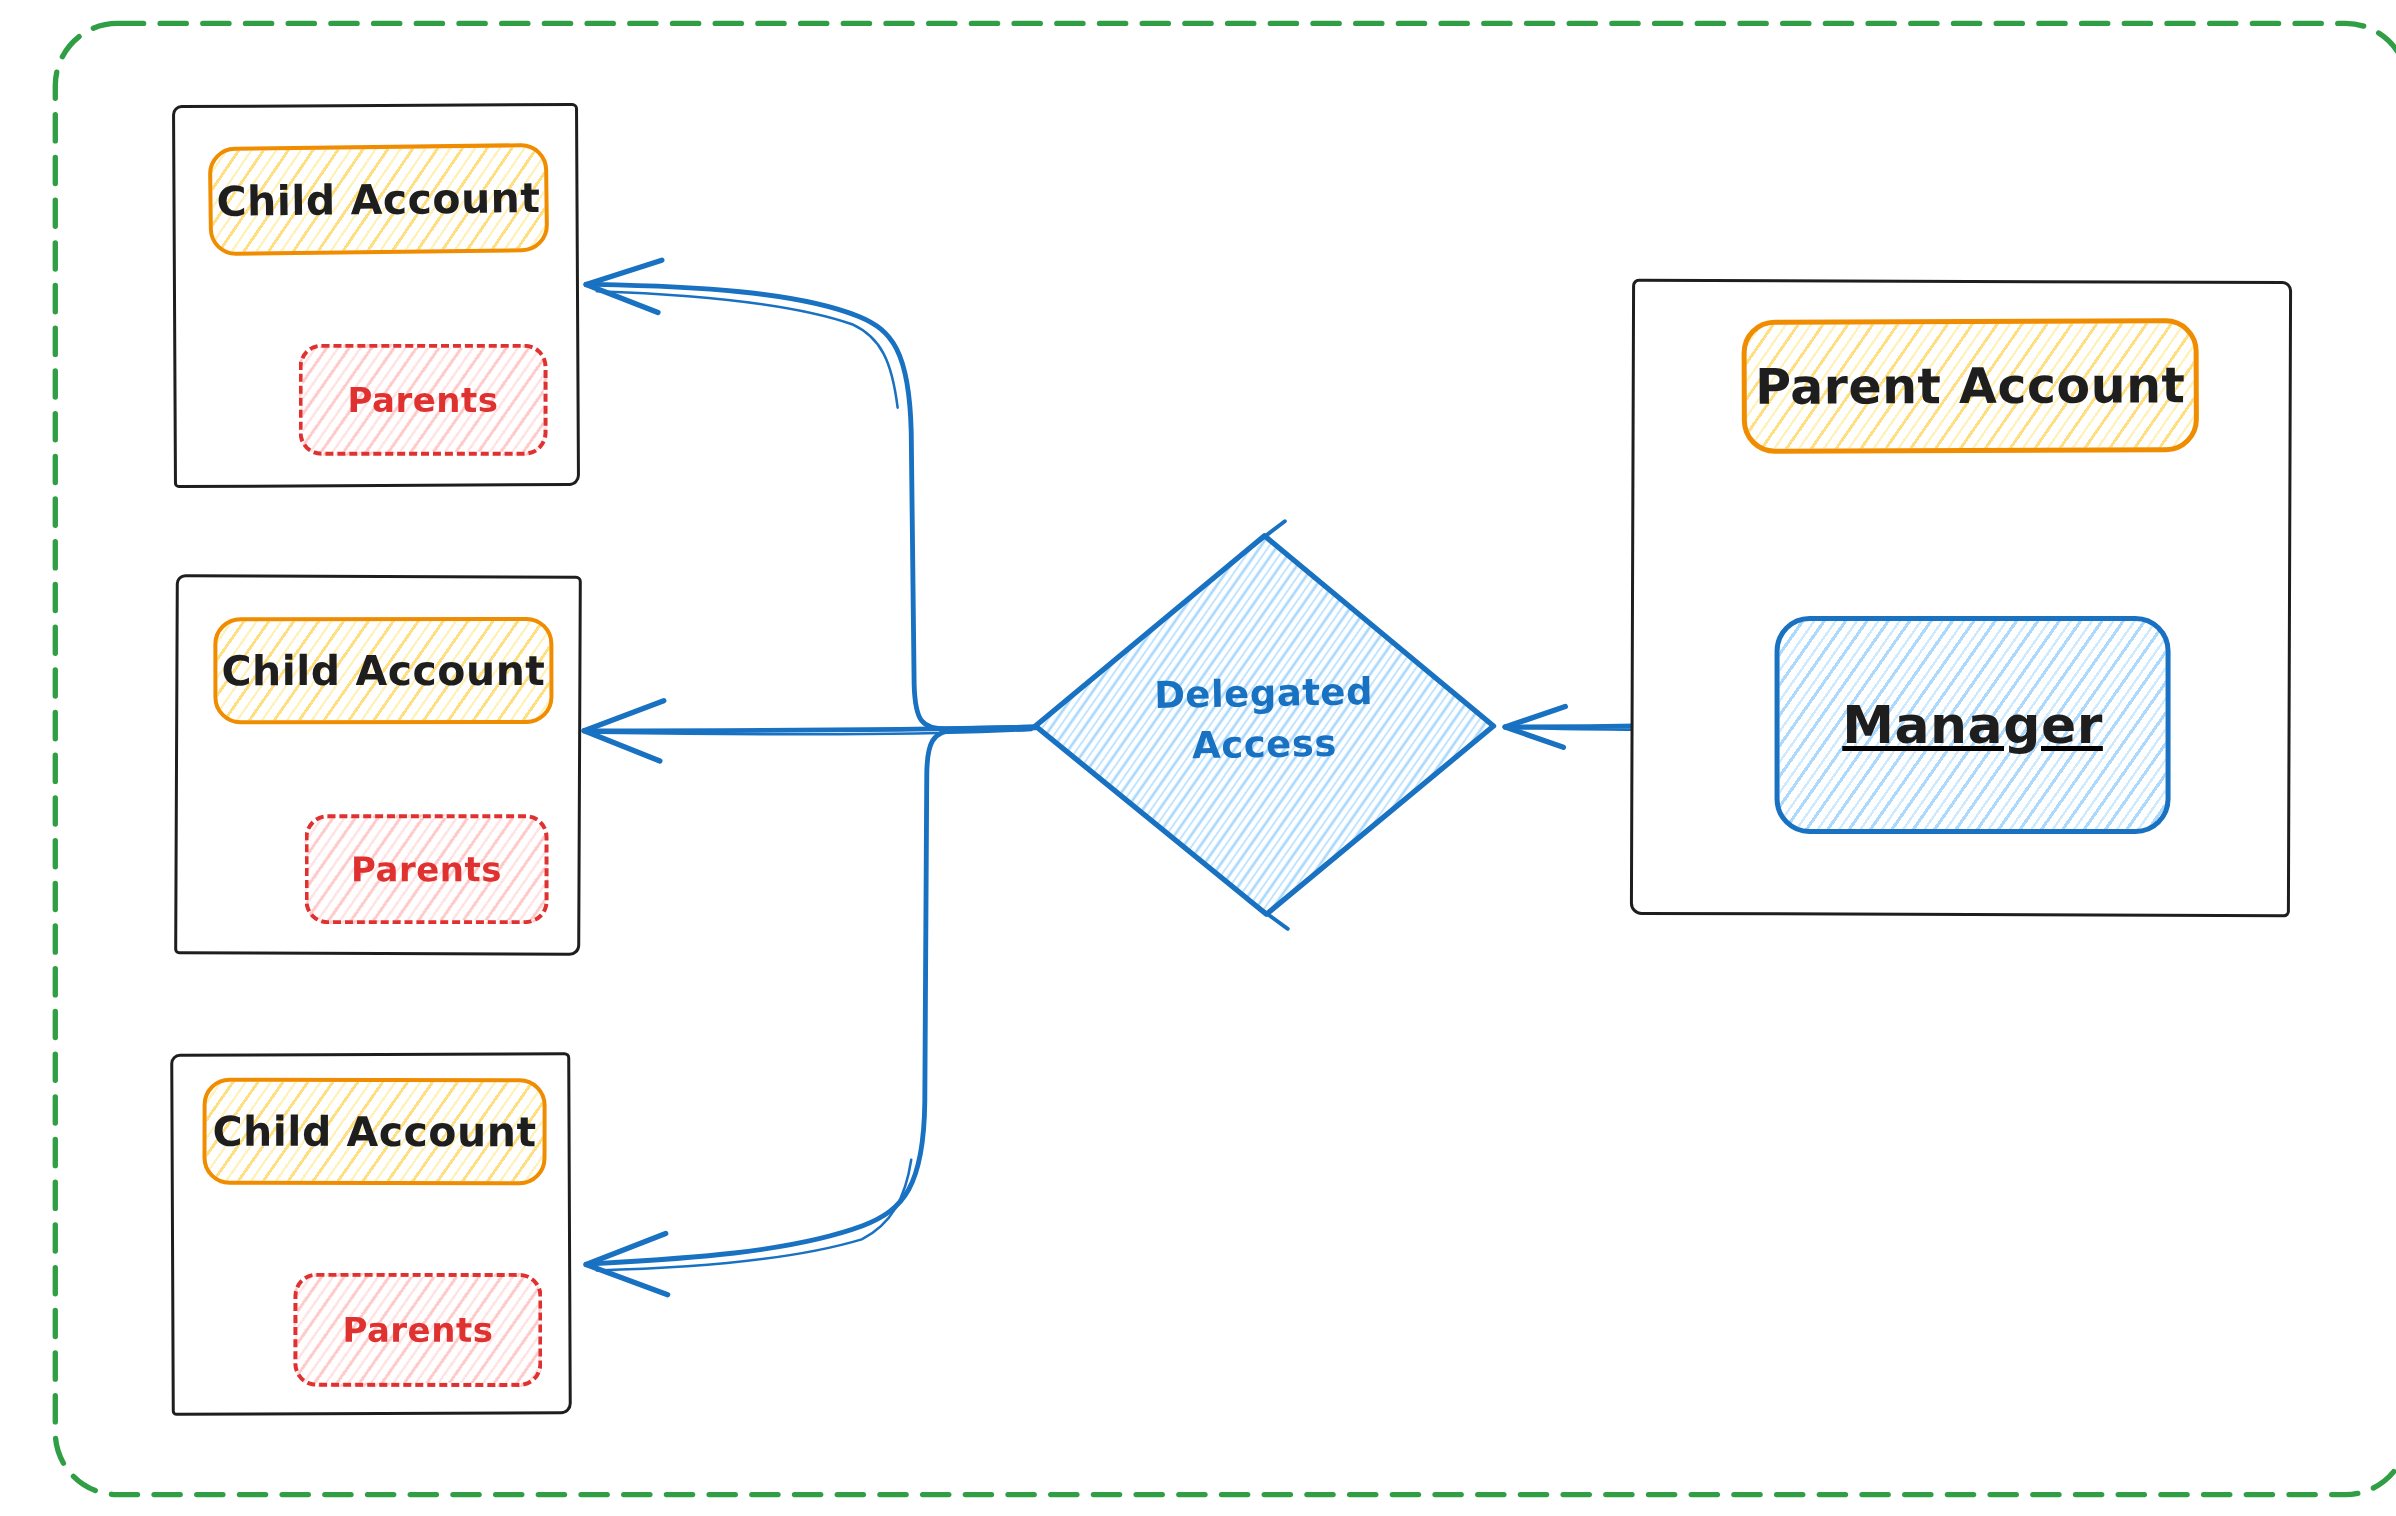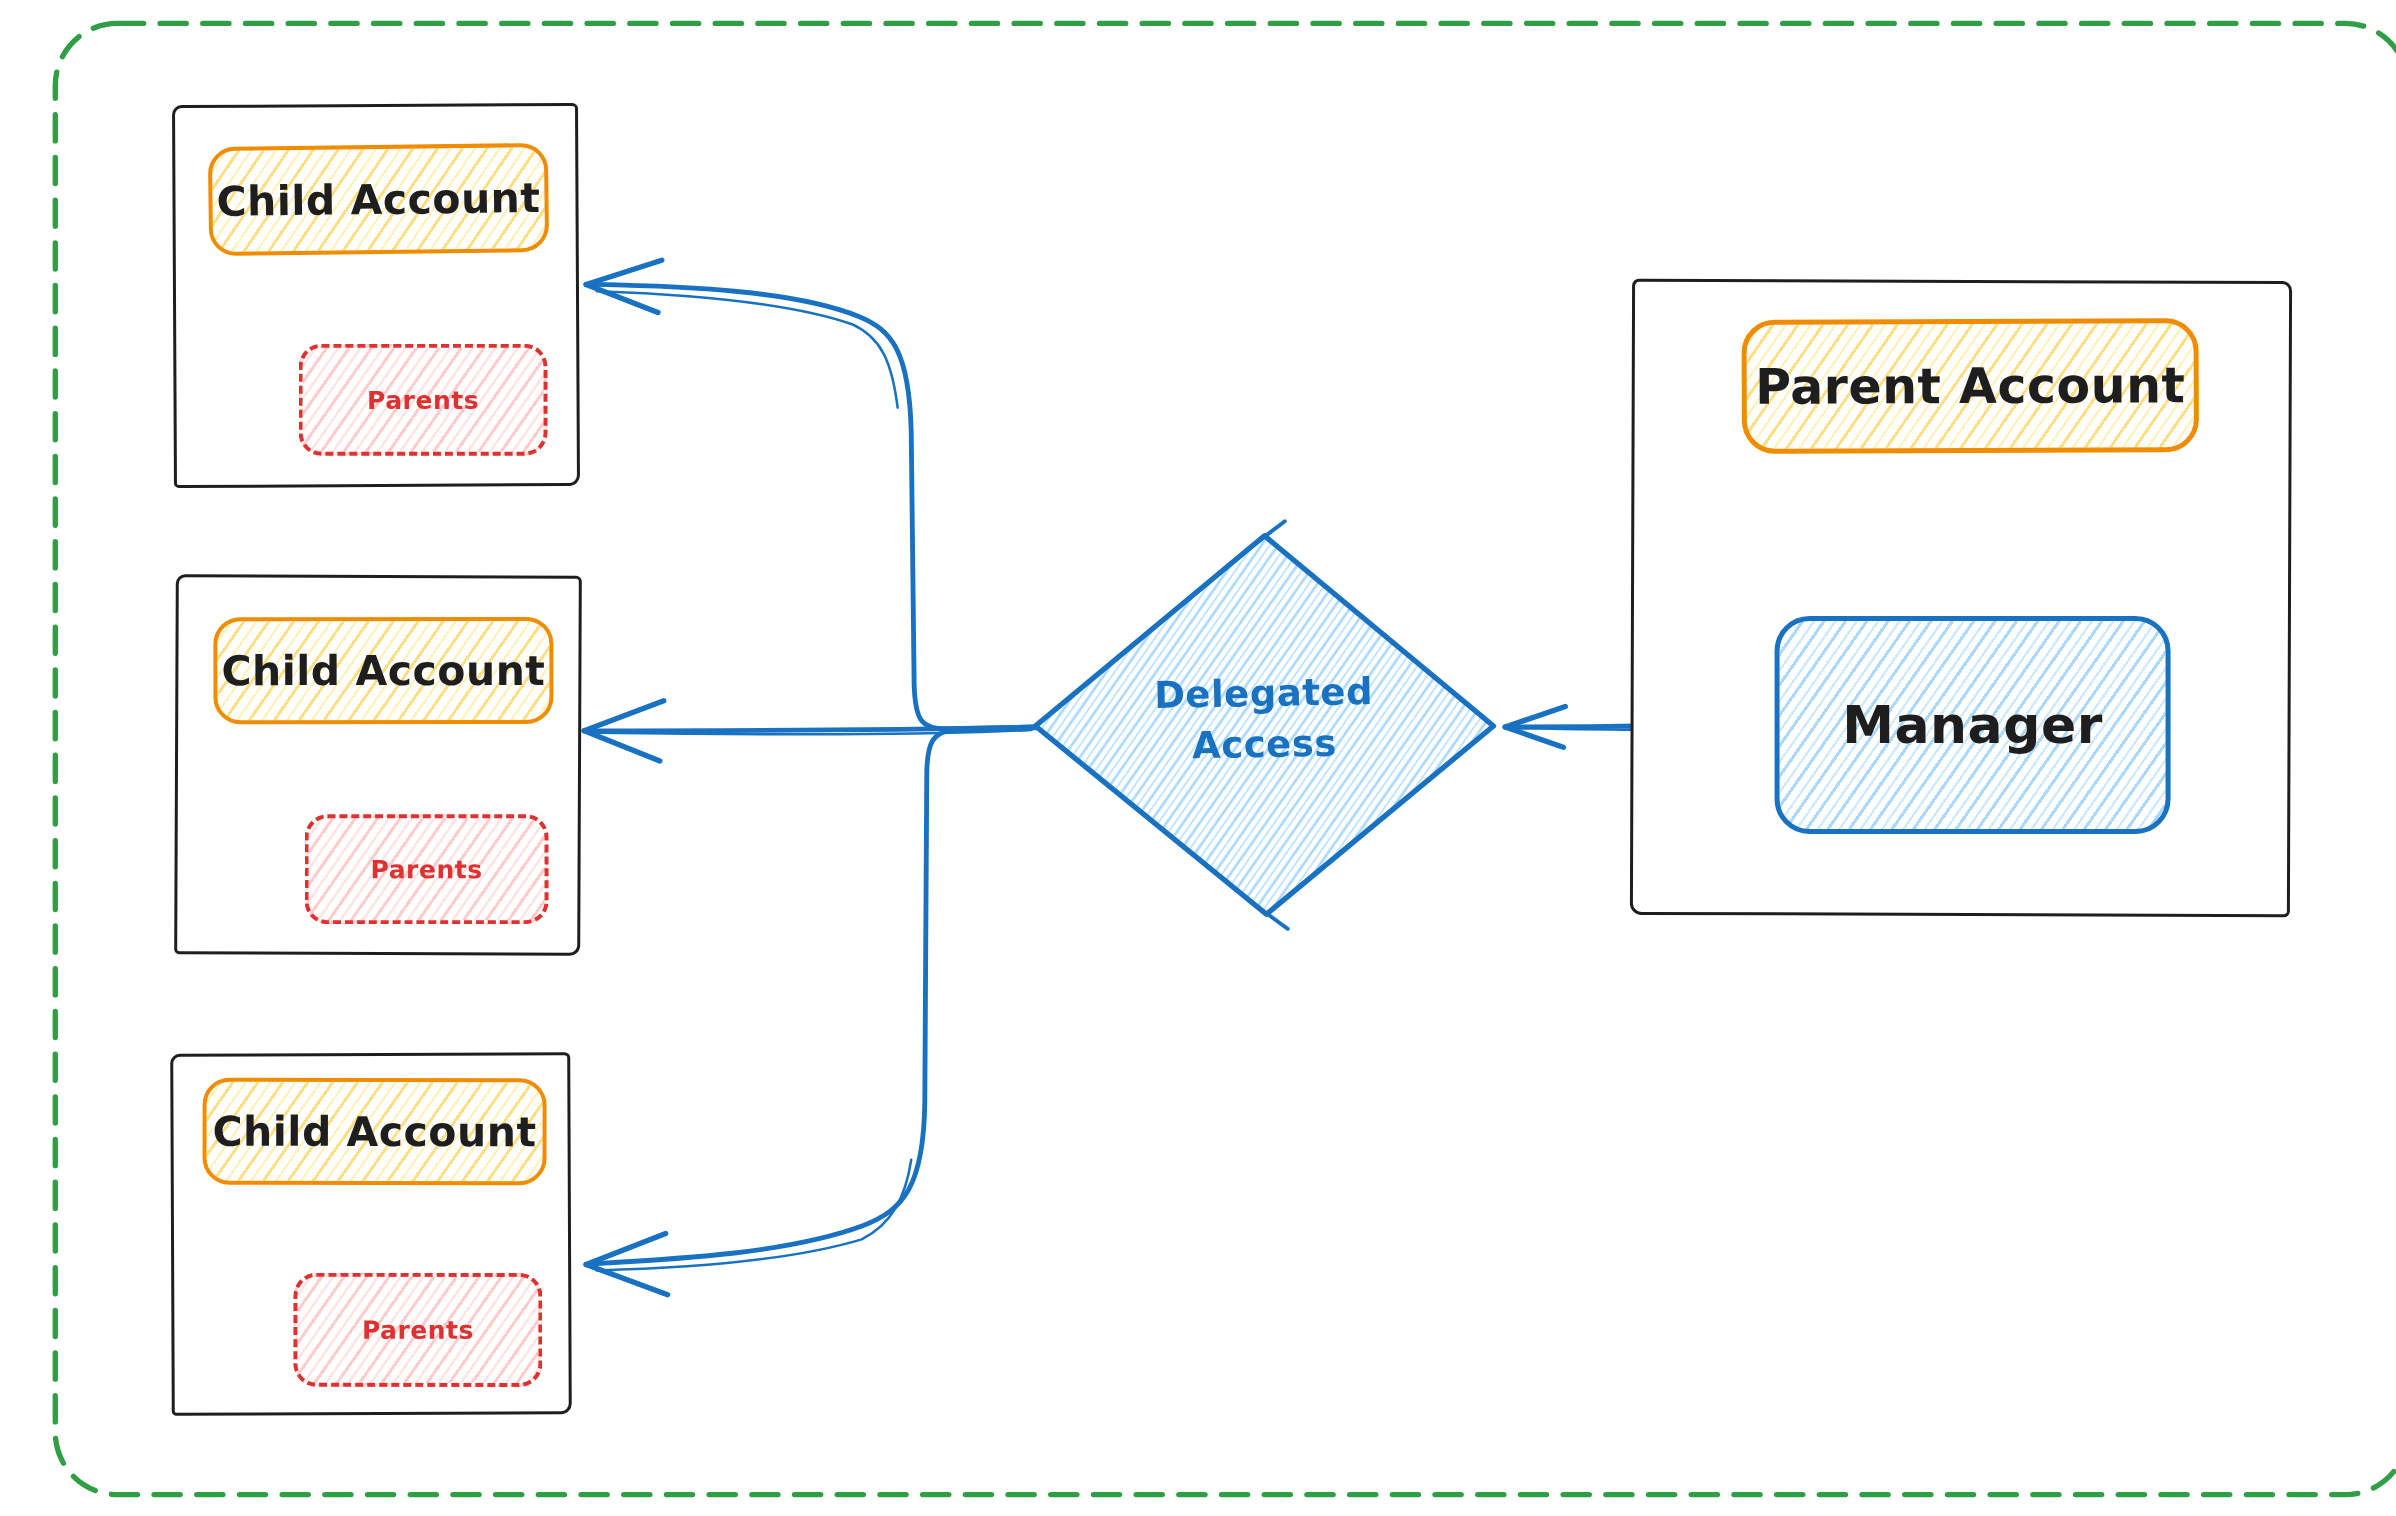--- a/index.html
+++ b/index.html
@@ -30,25 +30,25 @@
 
   .pill{position:absolute;box-sizing:border-box;display:flex;align-items:center;justify-content:center;}
   .pill-orange{border:4.9px solid var(--orange);border-radius:27px;
     background:repeating-linear-gradient(125deg,rgba(255,203,50,.62) 0 2.9px,rgba(0,0,0,0) 2.9px 10.7px,
                rgba(255,230,130,.55) 10.7px 13px,rgba(0,0,0,0) 13px 20.4px);}
   .pill-red{border:4.9px dashed var(--red);border-radius:23px;
     background:repeating-linear-gradient(125deg,rgba(255,125,125,.42) 0 2.9px,rgba(0,0,0,0) 2.9px 9.7px,
                rgba(255,175,175,.38) 9.7px 12px,rgba(0,0,0,0) 12px 18.4px);}
   .manager{border:5.8px solid var(--blue);border-radius:35px;
     background:repeating-linear-gradient(125deg,rgba(116,192,252,.6) 0 3.1px,rgba(0,0,0,0) 3.1px 9.7px,
-               rgba(165,216,255,.55) 9.7px 12px,rgba(0,0,0,0) 12px 17.5px);}
+               rgba(165,216,255,.55) 9.7px 12px,rgba(0,0,0,0) 12px 17.5px);text-decoration:underline;}
 
   .hand{font-weight:600;letter-spacing:0.5px;white-space:nowrap;}
   .t-child{font-size:41px;color:var(--ink);}
-  .t-parents{font-size:25px;font-weight:700;color:var(--red);}
+  .t-parents{font-size:34px;font-weight:700;color:var(--red);}
   .t-parent-account{font-size:49px;color:var(--ink);}
   .t-manager{font-size:52px;color:var(--ink);}
   .diamond-label{position:absolute;left:1067px;top:668px;width:330px;text-align:center;
     transform:rotate(-1deg);color:var(--blue);font-size:37px;line-height:51px;font-weight:600;}
 </style>
 </head>
 <body>
 
 <div class="canvas">
 

